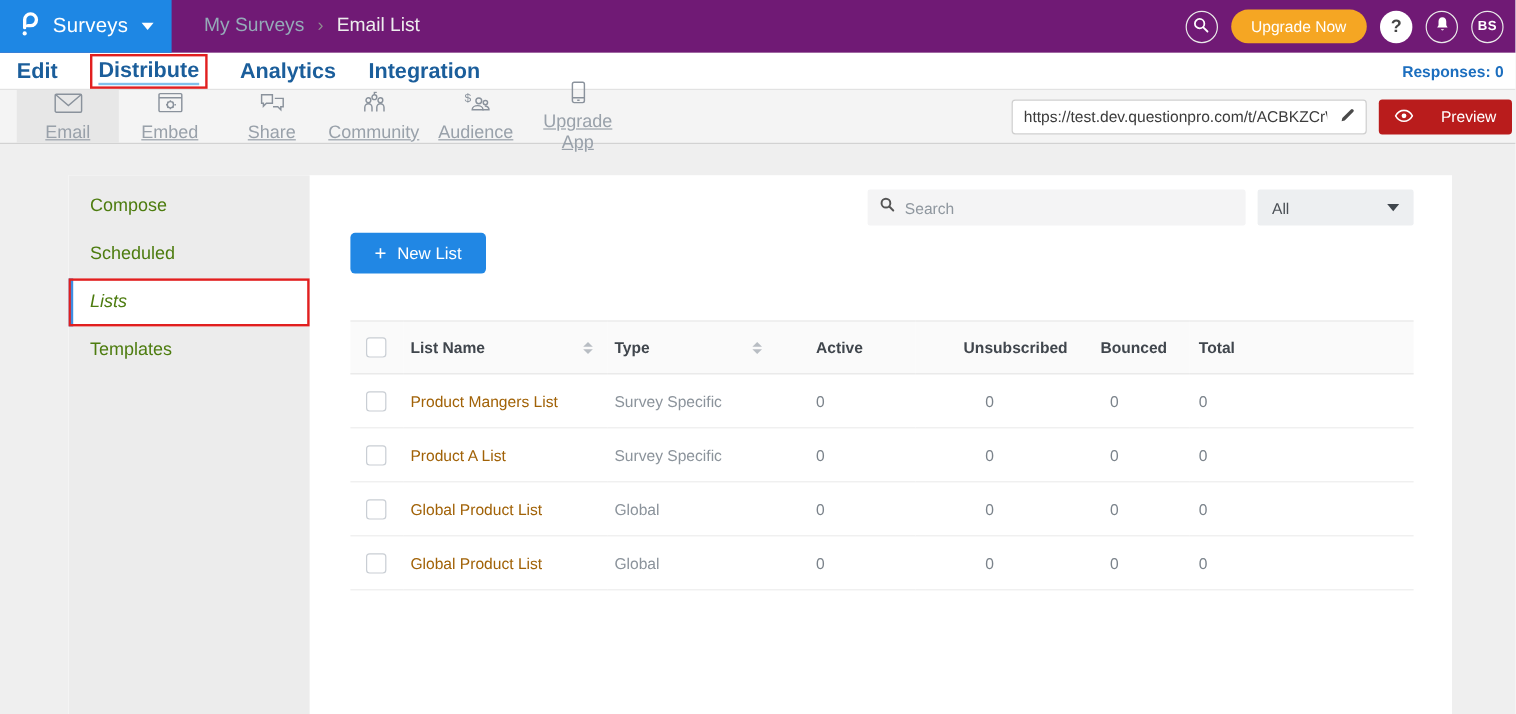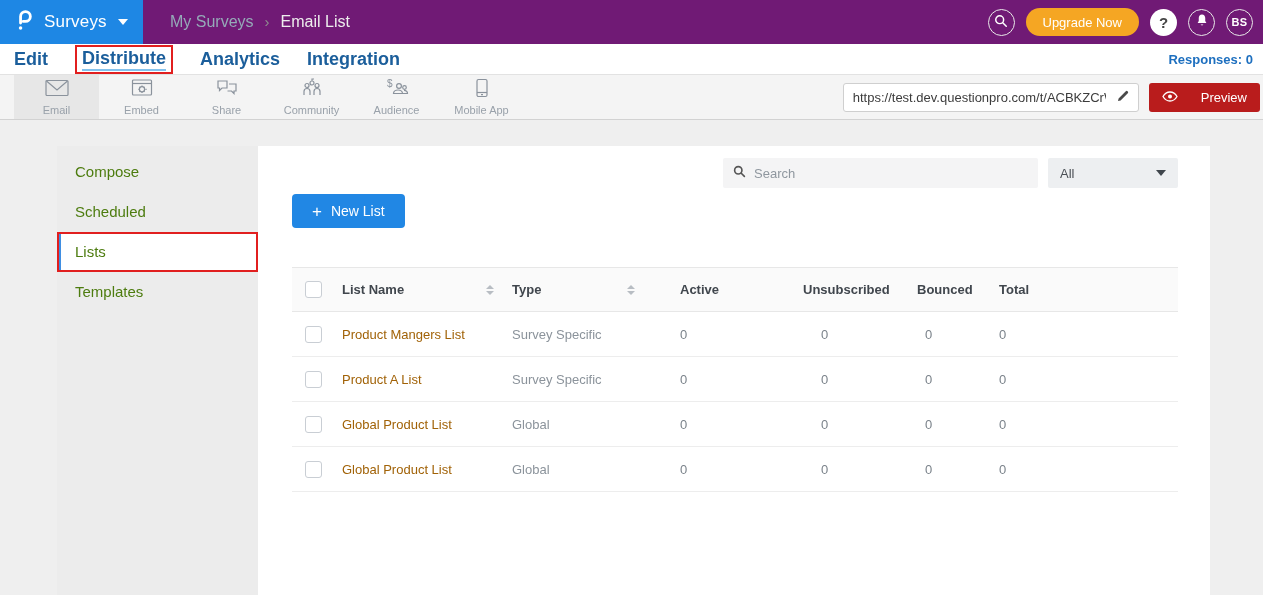--- a/index.html
+++ b/index.html
@@ -33,32 +33,32 @@
   .tabs { display: flex; align-items: center; gap: 27px; }
   .tab { font-size: 18px; font-weight: 700; color: #1b5e9b; cursor: pointer; }
   .tab-box { border: 2px solid #e11f1f; padding: 1px 5px 3px 5px; }
   .tab-underlined { border-bottom: 2px solid #82c1ec; padding-bottom: 1px; }
   .responses { margin-left: auto; font-size: 13px; font-weight: 700; color: #1d6fbf; }
 
   
   .toolbar { height: 45px; background: #f4f4f4; border-bottom: 1px solid #d2d2d2; display: flex; align-items: stretch; padding-left: 14px; }
   .channel { width: 85px; display: flex; flex-direction: column; align-items: center; justify-content: center; gap: 3px; cursor: pointer; background: transparent; border: none; font-family: inherit; }
   .channel.active { background: #e7e7e7; }
-  .channel-label { font-size: 11px; color: #99a1aa; }
+  .channel-label { font-size: 15px; color: #99a1aa; text-decoration: underline; }
   .channel svg { stroke: #8a929c; fill: none; stroke-width: 1.2; }
   .url-box { margin-left: auto; align-self: center; display: flex; align-items: center; width: 296px; height: 29px; background: #fff; border: 1px solid #cfcfcf; border-radius: 3px; overflow: hidden; }
   .url-input { flex: 1; border: none; outline: none; background: transparent; font-family: inherit; font-size: 13px; color: #3c3c3c; padding: 0 2px 0 9px; }
   .pencil-btn { width: 30px; height: 100%; border: none; background: transparent; display: flex; align-items: center; justify-content: center; cursor: pointer; }
   .preview-btn { align-self: center; margin: 0 3px 0 10px; height: 29px; background: #b91c1c; border: none; border-radius: 3px; color: #fff; font-size: 13px; font-family: inherit; padding: 0 13px; display: flex; align-items: center; gap: 23px; cursor: pointer; }
 
   
   .card { margin: 26px 53px 0 57px; height: 449px; background: #fff; display: flex; overflow: hidden; }
   .sidebar { width: 201px; background: #ececec; padding-top: 6px; flex: 0 0 auto; }
   .side-item { height: 40px; line-height: 40px; padding-left: 18px; font-size: 15px; color: #4d7c0f; cursor: pointer; }
-  .side-item.active { background: #fff; border-left: 4px solid #3f8ee2; padding-left: 14px; outline: 2px solid #e11f1f; outline-offset: -2px; }
+  .side-item.active { background: #fff; border-left: 4px solid #3f8ee2; padding-left: 14px; outline: 2px solid #e11f1f; outline-offset: -2px; font-style: italic; }
   .main { flex: 1; min-width: 0; }
 
   .controls { display: flex; justify-content: flex-end; align-items: center; gap: 10px; margin: 12px 32px 0 0; }
   .search-box { width: 315px; height: 30px; background: #f4f4f5; border-radius: 2px; display: flex; align-items: center; gap: 8px; padding: 0 10px; }
   .search-input { flex: 1; border: none; outline: none; background: transparent; font-family: inherit; font-size: 13px; color: #444; }
   .search-input::placeholder { color: #8f979f; }
   .filter-box { width: 130px; height: 30px; background: #edeff1; border-radius: 2px; display: flex; align-items: center; padding: 0 12px; font-size: 13px; color: #4a4f55; cursor: pointer; }
   .filter-caret { margin-left: auto; width: 0; height: 0; border-left: 5px solid transparent; border-right: 5px solid transparent; border-top: 6px solid #3f454c; }
 
   .new-list-btn { margin: 6px 0 0 34px; height: 34px; background: #2187e4; border: none; border-radius: 4px; color: #fff; font-size: 14px; font-family: inherit; padding: 0 20px; display: inline-flex; align-items: center; gap: 9px; cursor: pointer; }
@@ -196,21 +196,21 @@
       <span class="channel-label">Audience</span>
     </button>
     <button class="channel">
       <span>
         <svg width="14" height="20" viewBox="0 0 14 20">
             <rect x="2" y="1.5" width="10" height="17" rx="1.5"></rect>
             <line x1="2" y1="14.5" x2="12" y2="14.5"></line>
             <line x1="6" y1="16.6" x2="8" y2="16.6"></line>
           </svg>
       </span>
-      <span class="channel-label">Mobile App</span>
+      <span class="channel-label">Upgrade App</span>
     </button>
 
     <div class="url-box">
       <input class="url-input" type="text" value="https://test.dev.questionpro.com/t/ACBKZCrW" style="">
       <button class="pencil-btn">
         <span>
           <svg width="14" height="14" viewBox="0 0 14 14">
               <path d="M2 12 L2.6 9.4 L9.8 2.2 a1.2 1.2 0 0 1 1.7 0 l.3 .3 a1.2 1.2 0 0 1 0 1.7 L4.6 11.4 Z" fill="#4a4a4a"></path>
             </svg>
         </span>

